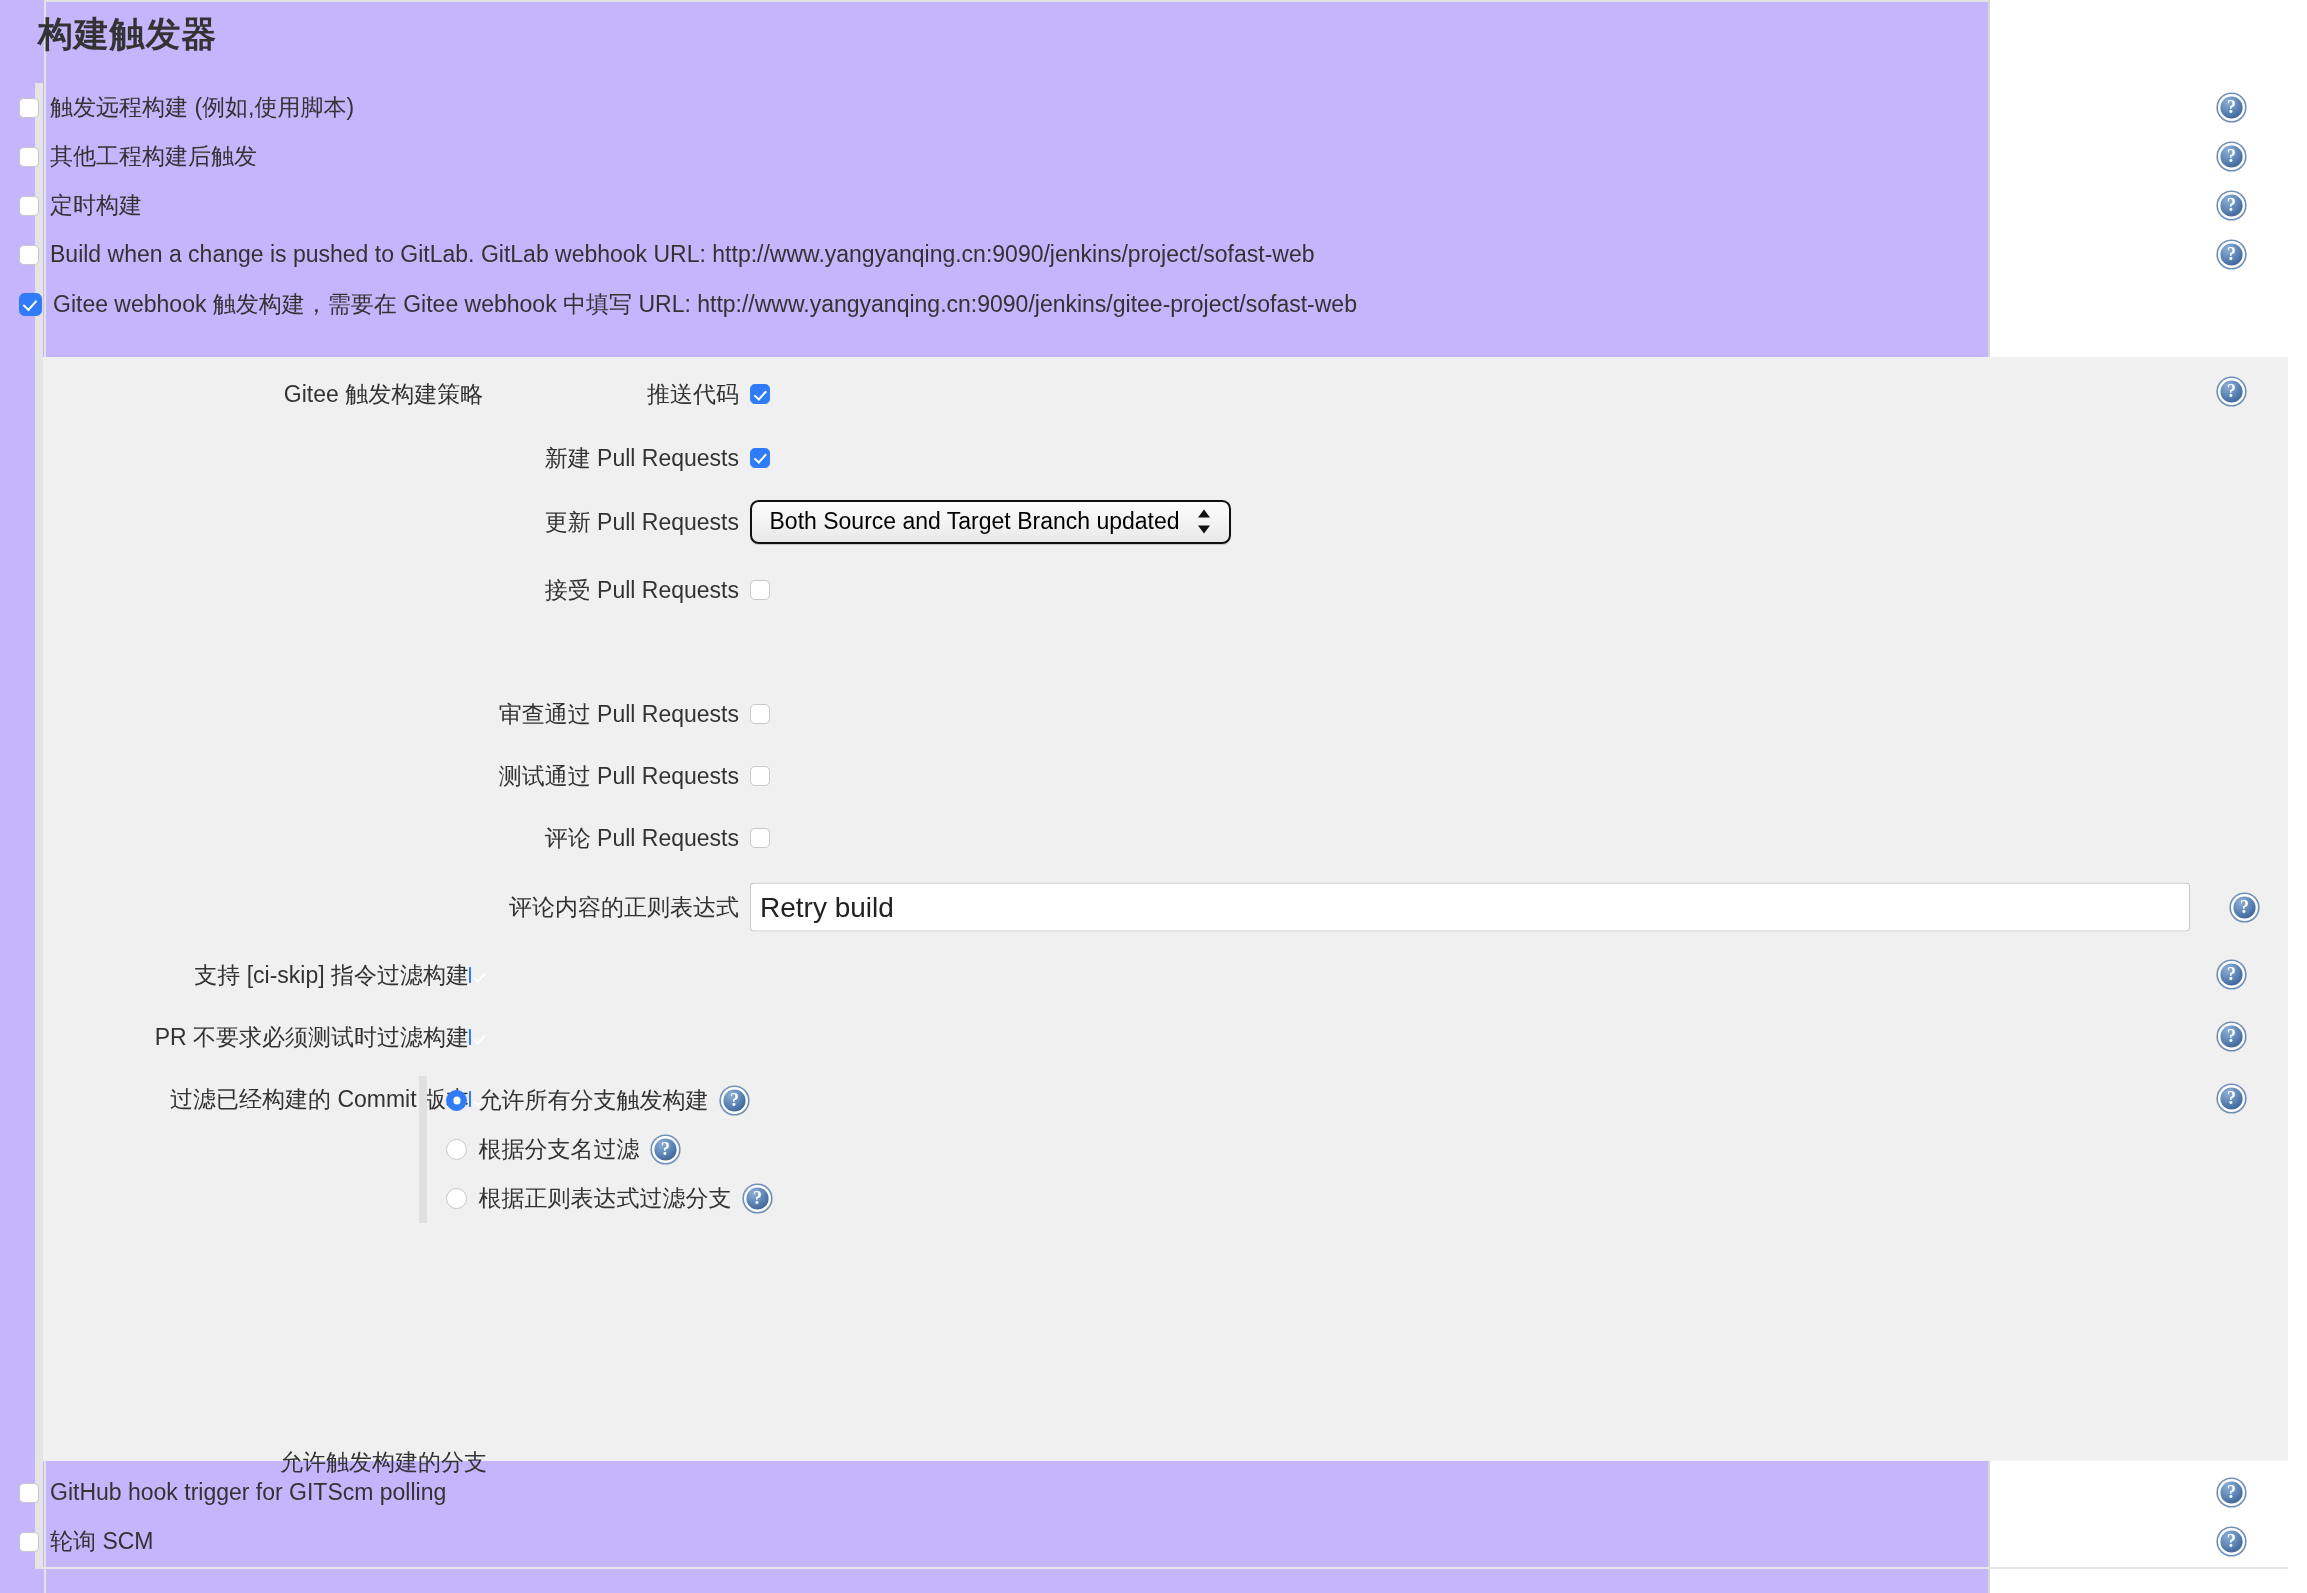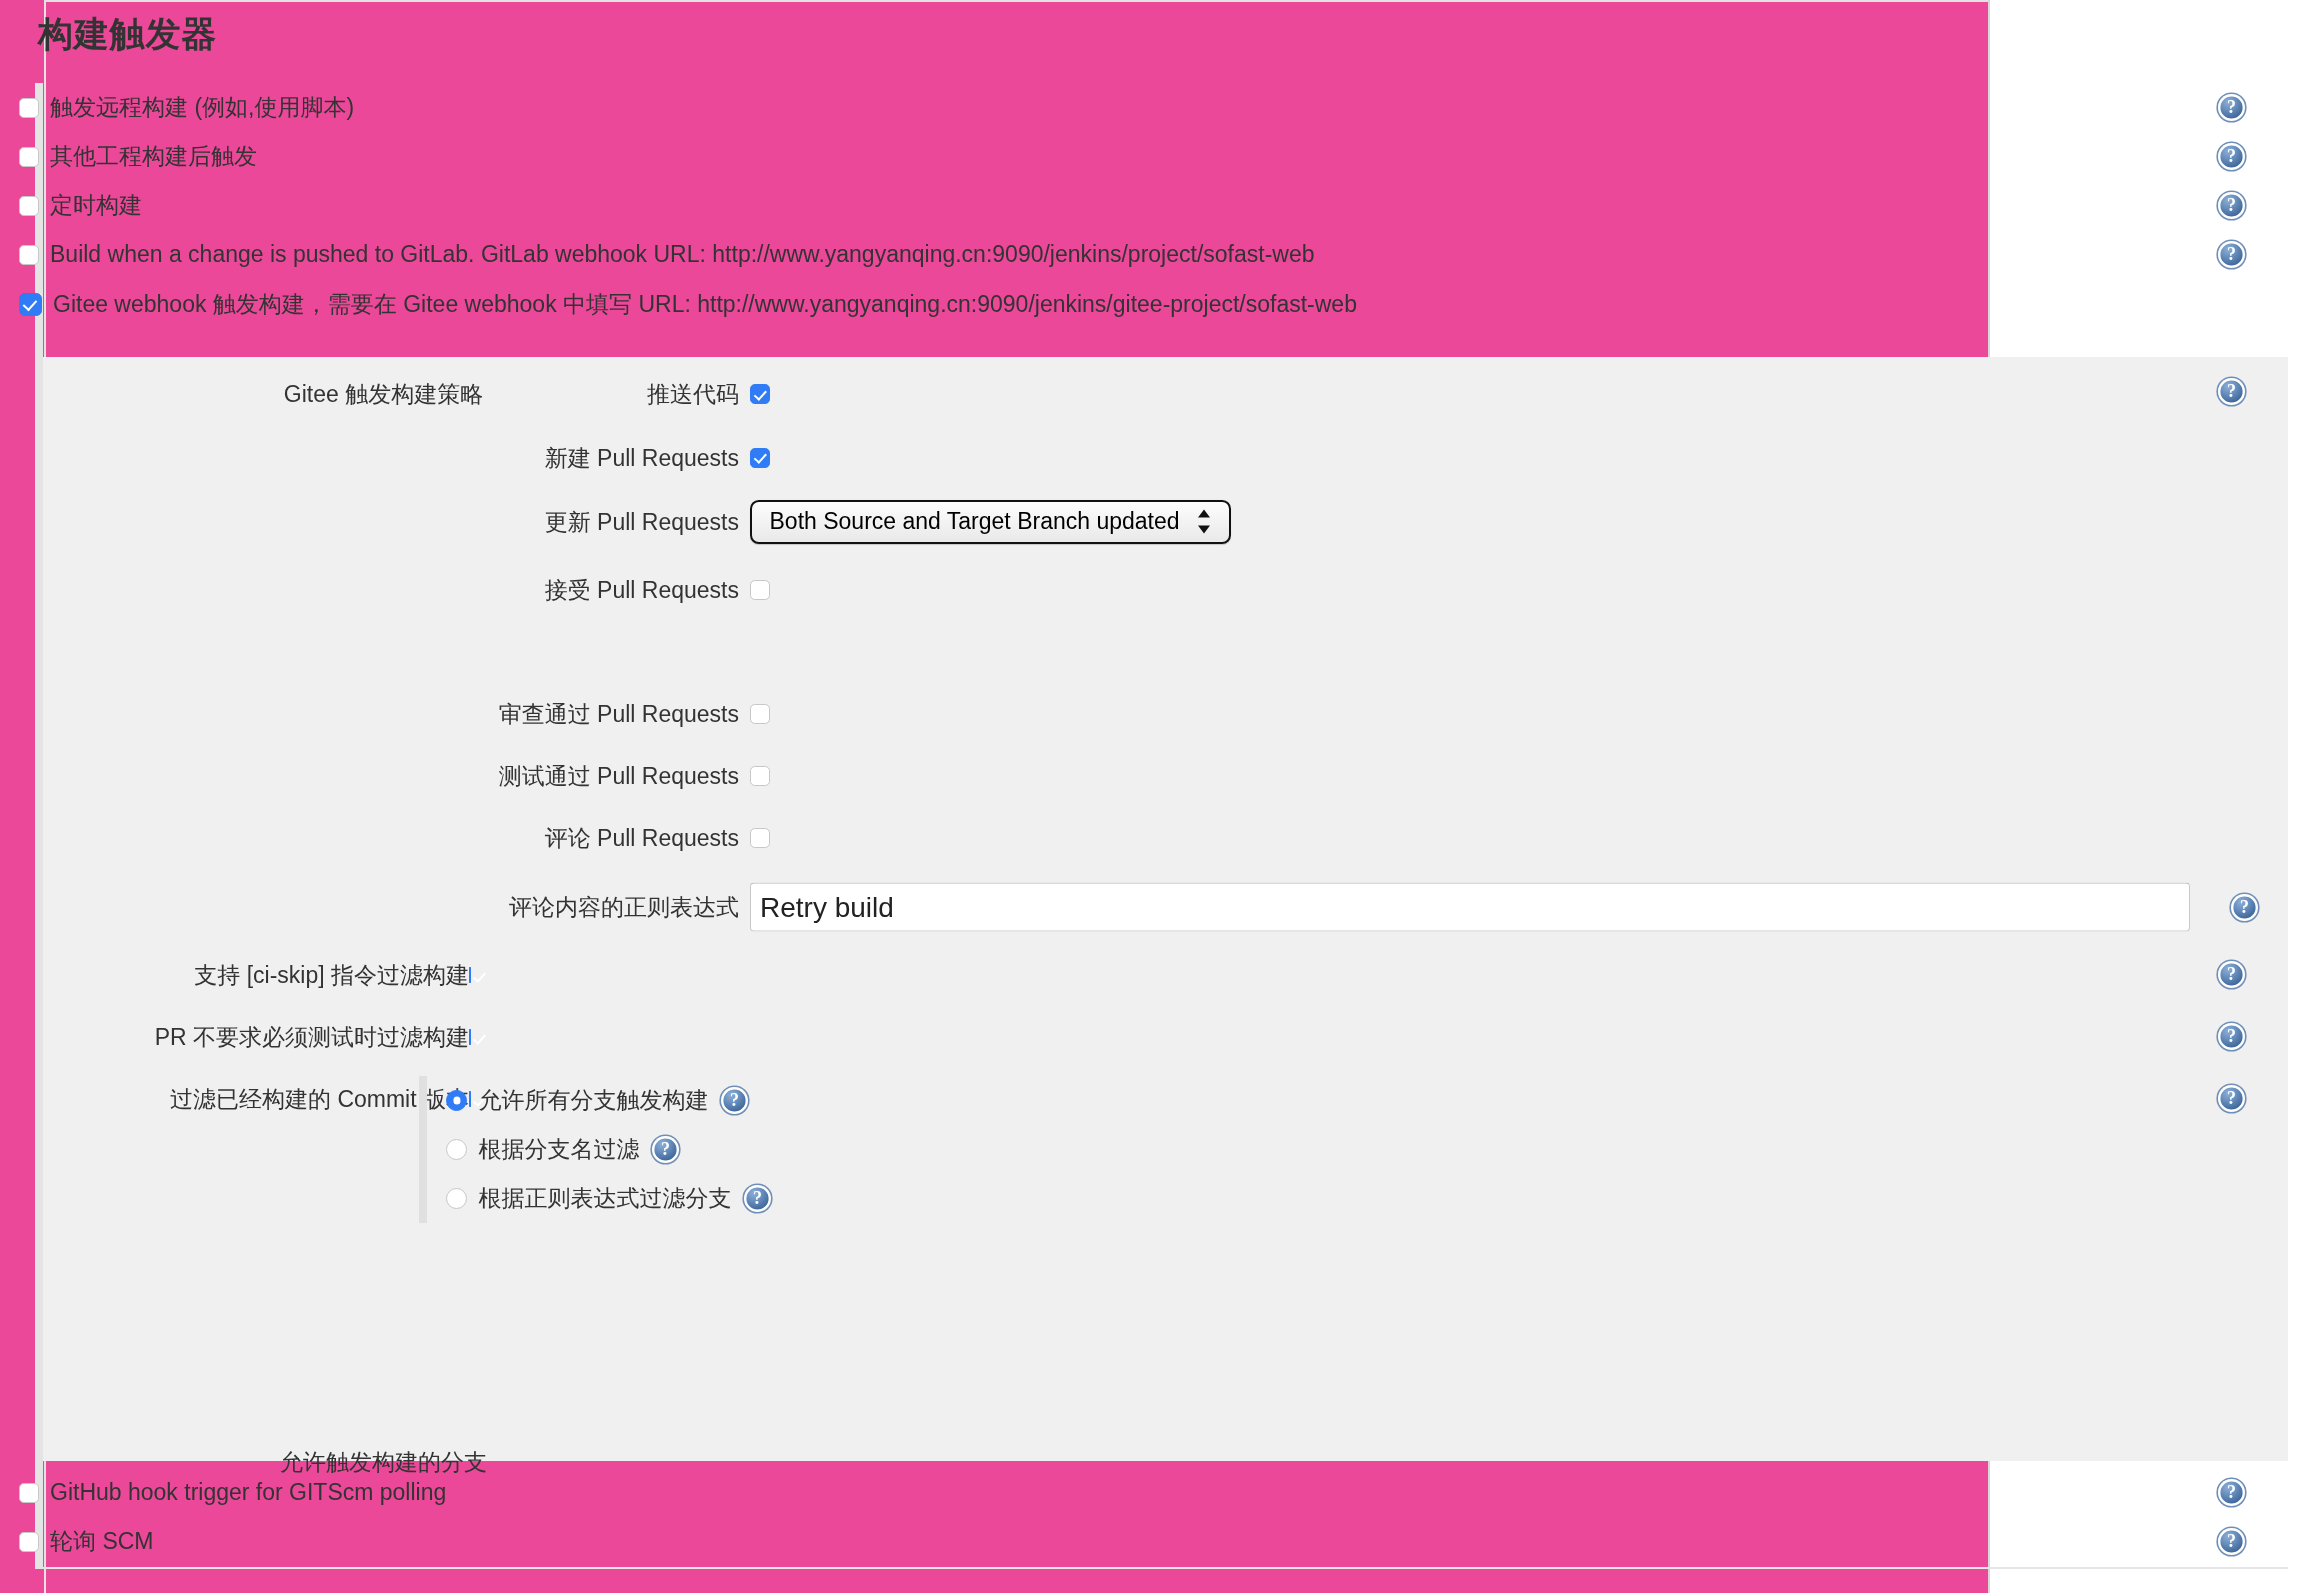--- a/index.html
+++ b/index.html
@@ -14,21 +14,21 @@
     color: #333333;
     position: relative;
     overflow: hidden;
   }
 
   
   #page {
     position: absolute;
     left: 0; top: 0;
     width: 2011px; height: 1594px;
-    background: #ec4899;
+    background: #c4b5fd;
     box-sizing: border-box;
   }
   .frame-top-rule {
     position: absolute;
     left: 44px; top: 0; right: 0; height: 2.4px;
     background: #e2e2e2;
   }
   .frame-left-rule {
     position: absolute;
     left: 44px; top: 0; width: 2.4px; bottom: 0;

